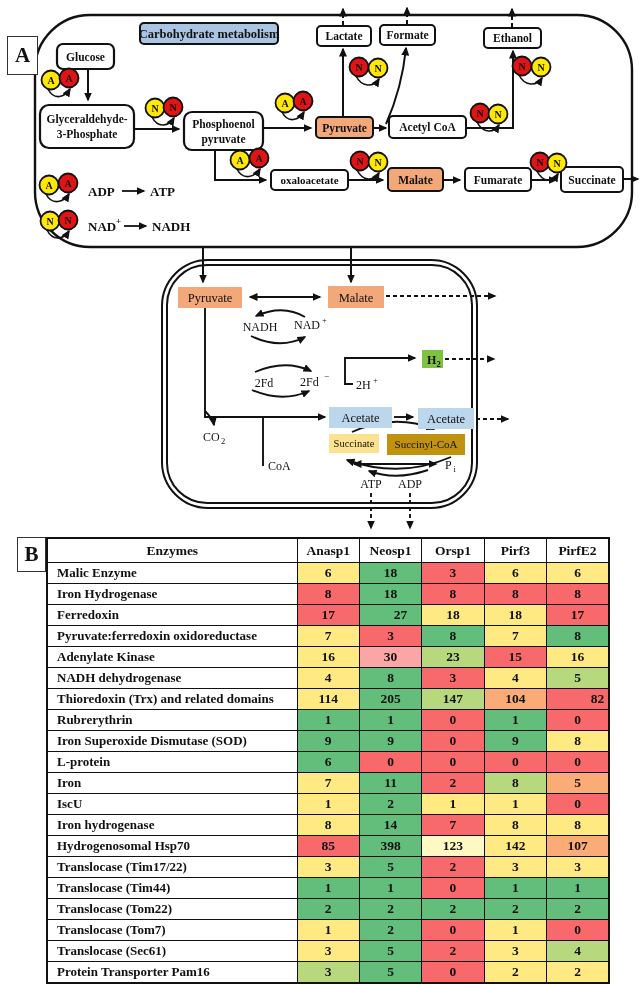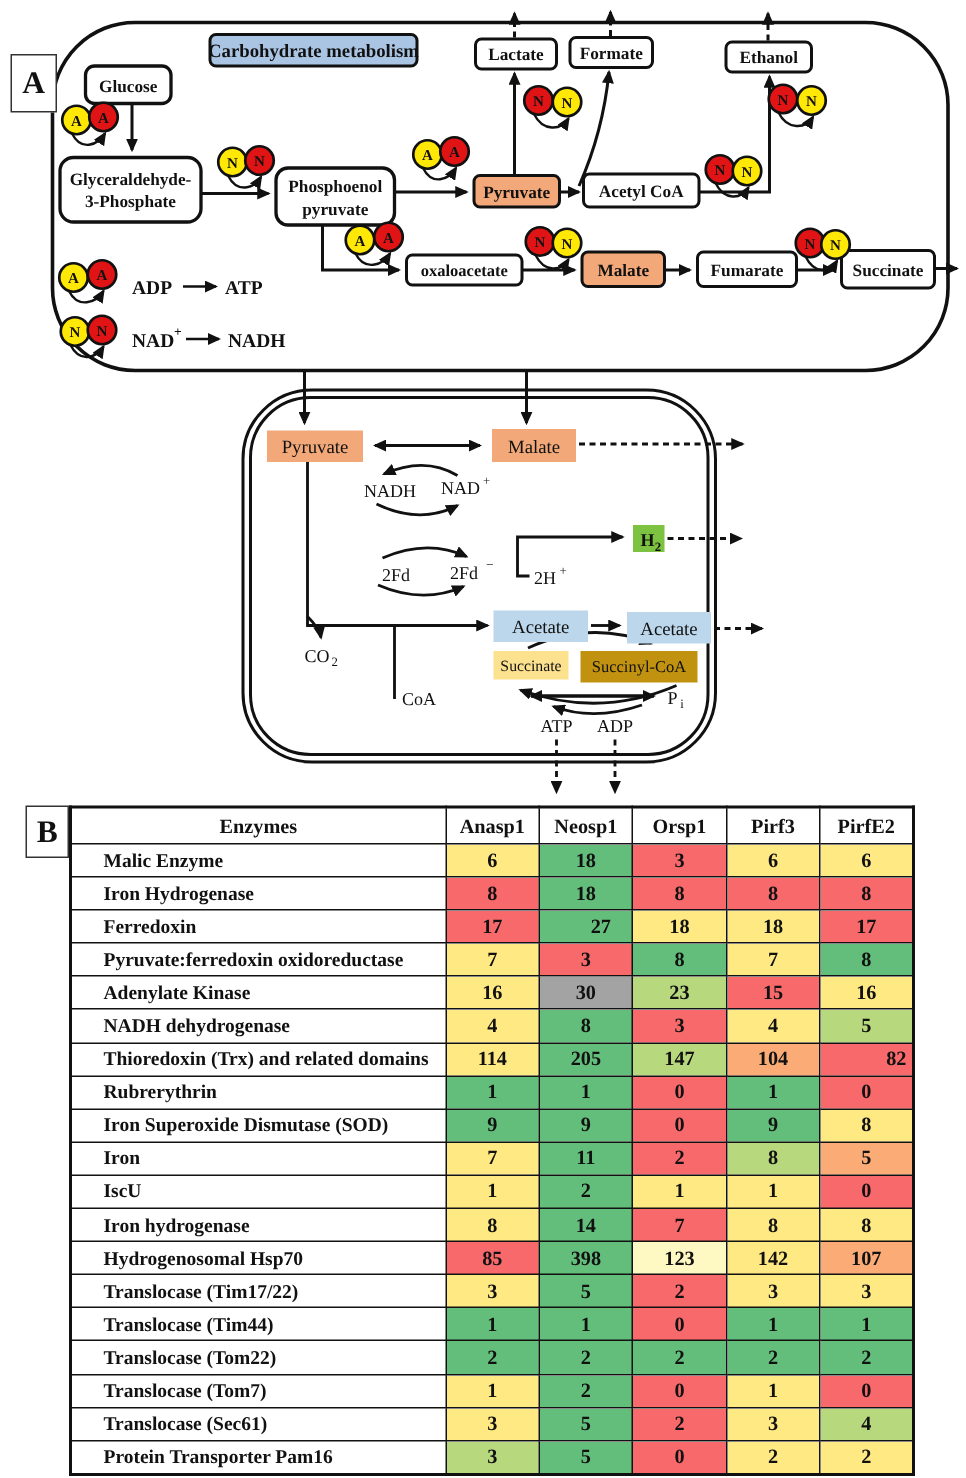--- a/index.html
+++ b/index.html
@@ -11,21 +11,21 @@
                font-weight:bold;font-size:21px;}
   #label-a{left:7px;top:36px;width:29px;height:37px;}
   #label-b{left:17px;top:537px;width:27px;height:33px;}
   .tablewrap{position:absolute;left:46px;top:537px;width:562px;height:323px;}
   table.enz{border-collapse:collapse;table-layout:fixed;width:562px;height:447px;
             border:2.4px solid #111;}
   table.enz th,table.enz td{border:1.6px solid #111;overflow:hidden;white-space:nowrap;
             font-weight:bold;color:#111;padding:0;}
   table.enz th{font-size:13.5px;height:23px;text-align:center;background:#fff;}
   table.enz td{font-size:13px;height:20px;}
-  table.enz td.name{text-align:left;padding-left:21px;background:#fff;}
+  table.enz td.name{text-align:left;padding-left:9px;background:#fff;}
   table.enz td.val{text-align:center;font-size:13.5px;}
   col.c-enz{width:250px;} col.c-val{width:62.4px;}
 </style>
 </head>
 <body>
 
 <div class="stage">
 
   <svg width="644" height="536" viewBox="0 0 644 536" style="position:absolute;left:0;top:0;">
     <defs>
@@ -305,21 +305,21 @@
             <td class="name">Pyruvate:ferredoxin oxidoreductase</td>
             <td class="val" style="background: rgb(255, 233, 131);">7</td>
             <td class="val" style="background: rgb(248, 105, 107);">3</td>
             <td class="val" style="background: rgb(99, 190, 123);">8</td>
             <td class="val" style="background: rgb(255, 233, 131);">7</td>
             <td class="val" style="background: rgb(99, 190, 123);">8</td>
           </tr>
           <tr>
             <td class="name">Adenylate Kinase</td>
             <td class="val" style="background: rgb(255, 233, 131);">16</td>
-            <td class="val" style="background: #a3a3a3; margin-left: 43px;">30</td>
+            <td class="val" style="background: #fca5a5; margin-left: 43px;">30</td>
             <td class="val" style="background: rgb(184, 216, 126);">23</td>
             <td class="val" style="background: rgb(248, 105, 107);">15</td>
             <td class="val" style="background: rgb(255, 233, 131);">16</td>
           </tr>
           <tr>
             <td class="name">NADH dehydrogenase</td>
             <td class="val" style="background: rgb(255, 233, 131);">4</td>
             <td class="val" style="background: rgb(99, 190, 123);">8</td>
             <td class="val" style="background: rgb(248, 105, 107);">3</td>
             <td class="val" style="background: rgb(255, 233, 131);">4</td>
@@ -343,20 +343,28 @@
           </tr>
           <tr>
             <td class="name">Iron Superoxide Dismutase (SOD)</td>
             <td class="val" style="background: rgb(99, 190, 123);">9</td>
             <td class="val" style="background: rgb(99, 190, 123);">9</td>
             <td class="val" style="background: rgb(248, 105, 107);">0</td>
             <td class="val" style="background: rgb(99, 190, 123);">9</td>
             <td class="val" style="background: rgb(255, 233, 131);">8</td>
           </tr>
           <tr>
+            <td class="name">L-protein</td>
+            <td class="val" style="background: rgb(99, 190, 123);">6</td>
+            <td class="val" style="background: rgb(248, 105, 107);">0</td>
+            <td class="val" style="background: rgb(248, 105, 107);">0</td>
+            <td class="val" style="background: rgb(248, 105, 107);">0</td>
+            <td class="val" style="background: rgb(248, 105, 107);">0</td>
+          </tr>
+          <tr>
             <td class="name">Iron</td>
             <td class="val" style="background: rgb(255, 233, 131);">7</td>
             <td class="val" style="background: rgb(99, 190, 123);">11</td>
             <td class="val" style="background: rgb(248, 105, 107);">2</td>
             <td class="val" style="background: rgb(184, 216, 126);">8</td>
             <td class="val" style="background: rgb(251, 172, 118);">5</td>
           </tr>
           <tr>
             <td class="name">IscU</td>
             <td class="val" style="background: rgb(255, 233, 131);">1</td>

